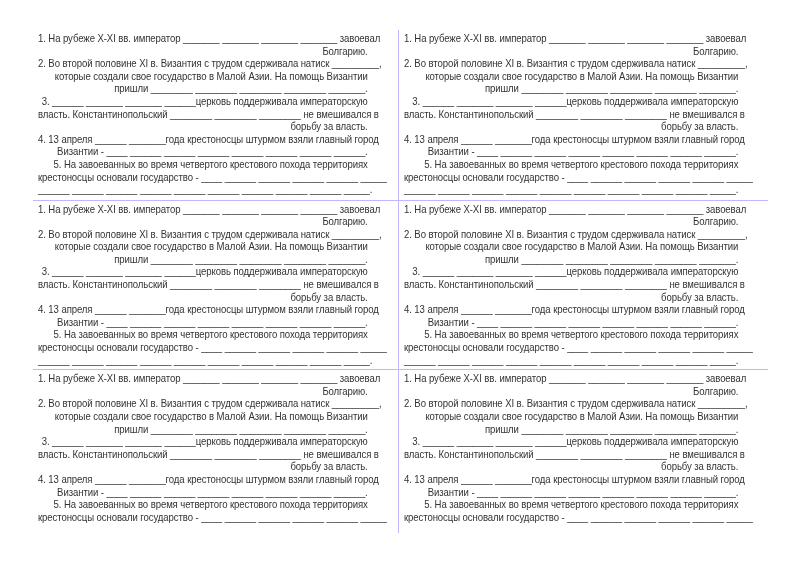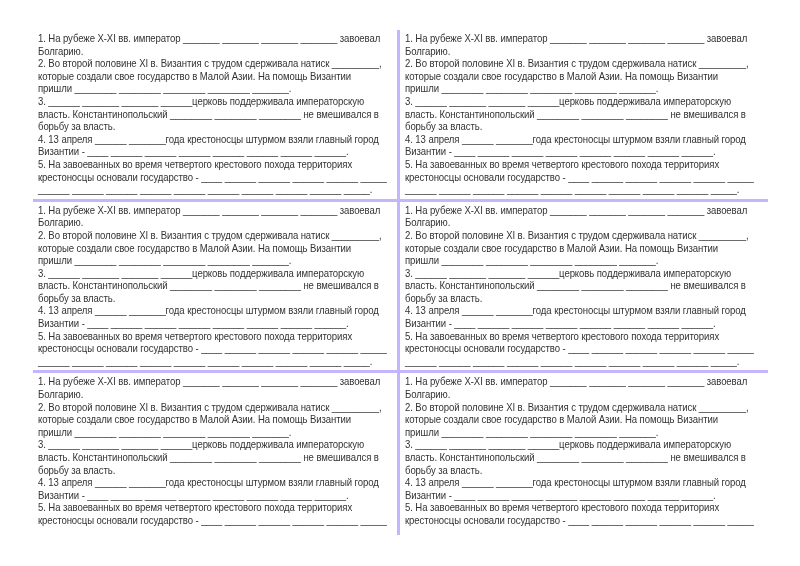--- a/index.html
+++ b/index.html
@@ -19,24 +19,25 @@
     position: absolute;
     left: 33px;
     top: 30px;
     width: 735px;
     border-collapse: collapse;
     table-layout: fixed;
     
     border: hidden;
   }
   table.worksheet-grid td {
-    border: 3px solid #c4b5fd;
+    border: 1px solid #c4b5fd;
     vertical-align: top;
     padding: 3px 5px 2px 5px;
     overflow: hidden;
+    text-align: right;
   }
   col.c1 { width: 365px; }
   col.c2 { width: 370px; }
   tr.r1 { height: 170px; }
   tr.r2 { height: 167px; }
   tr.r3 { height: 163px; }
   .line {
     white-space: pre;
     font-size: 10.3px;
     line-height: 12.6px;

